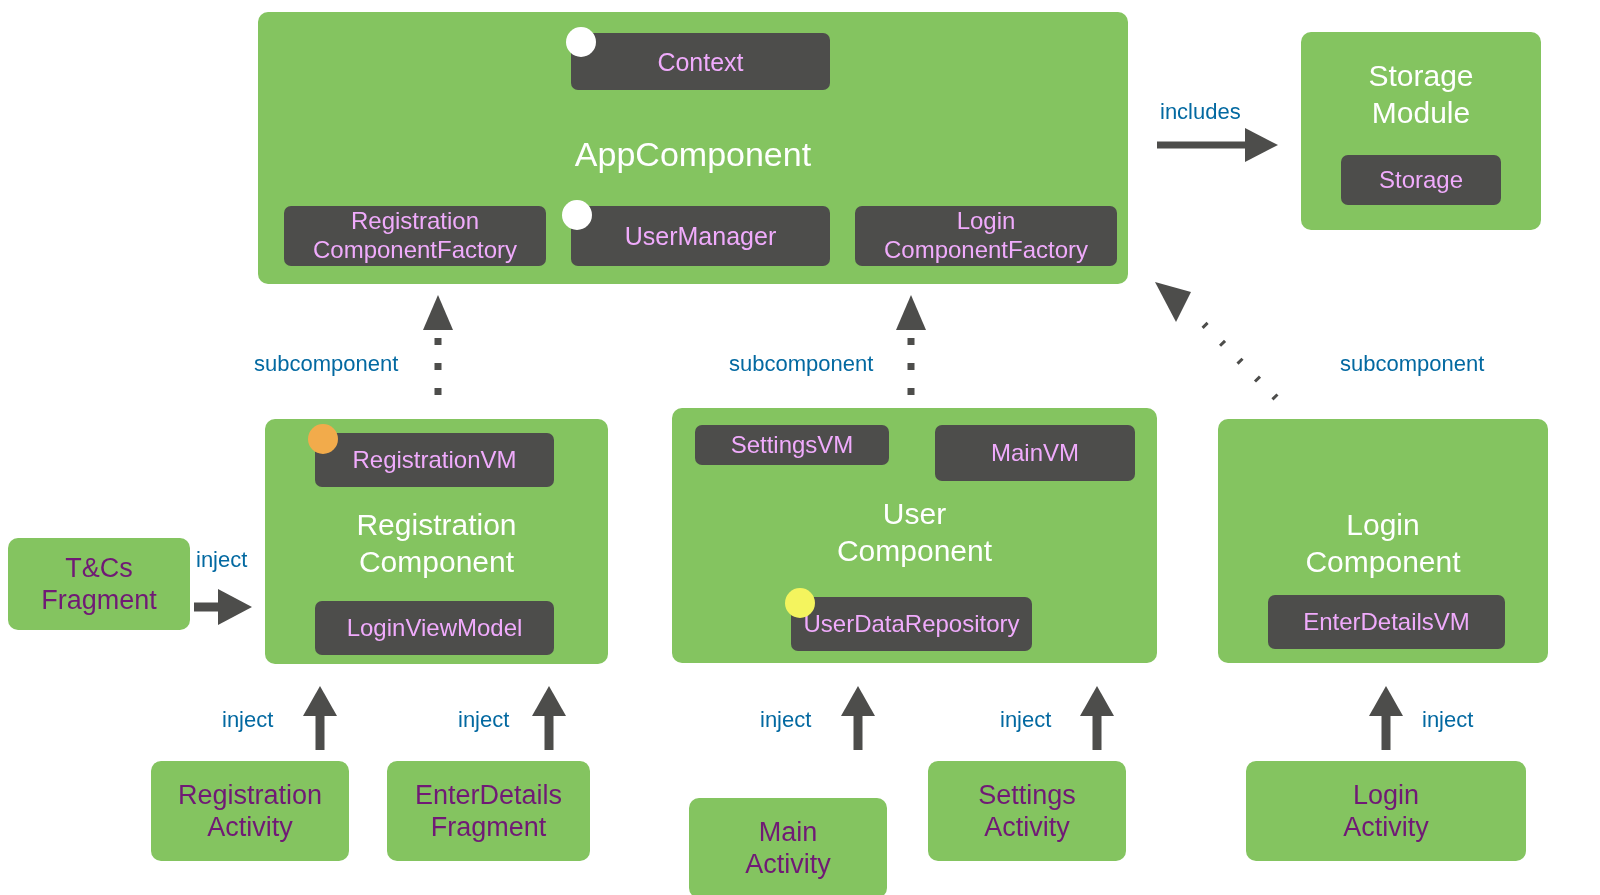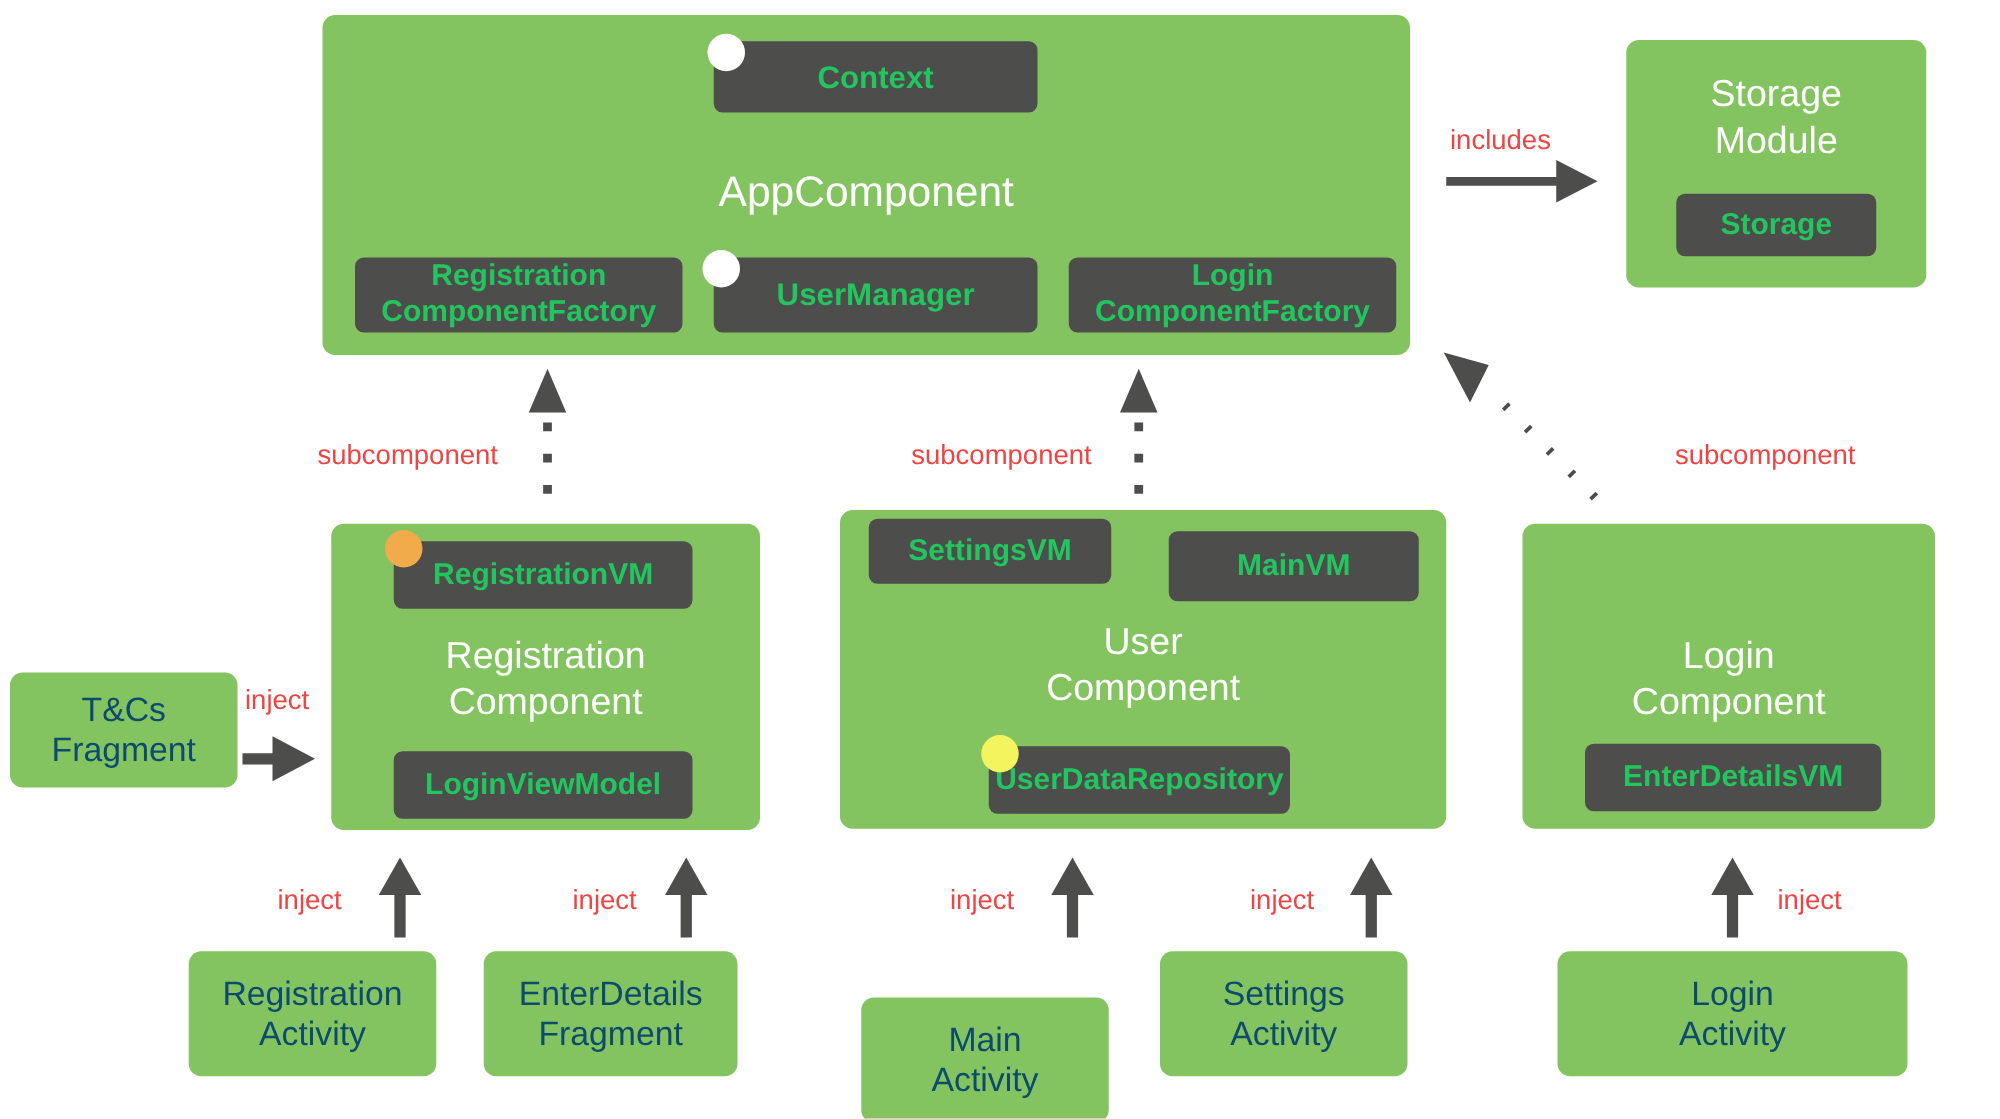--- a/index.html
+++ b/index.html
@@ -31,57 +31,56 @@
     font-size: 30px;
     line-height: 1.22;
     font-weight: 400;
     white-space: pre-line;
   }
   .leaf-label {
     position: absolute;
     left: 0; right: 0; top: 50%;
     transform: translateY(-50%);
     text-align: center;
-    color: #0c4a6e;
+    color: #701a75;
     font-size: 27px;
     line-height: 1.2;
     white-space: pre-line;
   }
   
   .dark {
     position: absolute;
     background: #4d4d4b;
     border-radius: 7px;
     box-sizing: border-box;
     display: flex;
     align-items: center;
     justify-content: center;
   }
   .dark span {
-    color: #22c55e;
+    color: #f0abfc;
     font-size: 24px;
     line-height: 1.2;
     text-align: center;
     white-space: pre-line;
     padding: 0 6px;
-    font-weight: bold;
   }
   .dark.big span { font-size: 25px; }
   
   .dot {
     position: absolute;
     border-radius: 50%;
   }
   .dot-white { background: #ffffff; }
   .dot-orange { background: #f2ab4b; }
   .dot-yellow { background: #f4f45e; }
   
   .edge-label {
     position: absolute;
-    color: #ef4444;
+    color: #0369a1;
     font-size: 22px;
     white-space: nowrap;
   }
   
   #arrows {
     position: absolute;
     left: 0; top: 0;
     width: 1600px;
     height: 895px;
     pointer-events: none;
@@ -203,21 +202,21 @@
   <div class="green" style="left:8px; top:538px; width:182px; height:92px;">
     <div class="leaf-label">T&amp;Cs
 Fragment</div>
   </div>
   <div class="edge-label" style="left:196px; top:547px;">inject</div>
 
   <div class="green" style="left:672px; top:408px; width:485px; height:255px;">
     <div class="green-title" style="top:88px;">User
 Component</div>
   </div>
-  <div class="dark" style="left:695px; top:415px; width:194px; height:52px;justify-content:center;">
+  <div class="dark" style="left:695px; top:425px; width:194px; height:40px;justify-content:center;">
     <span>SettingsVM</span>
   </div>
   <div class="dark" style="left:935px; top:425px; width:200px; height:56px;">
     <span>MainVM</span>
   </div>
   <div class="dark" style="left:791px; top:597px; width:241px; height:54px;">
     <span>UserDataRepository</span>
   </div>
   <div class="dot dot-yellow" style="left:785px; top:588px; width:30px; height:30px;"></div>
 

